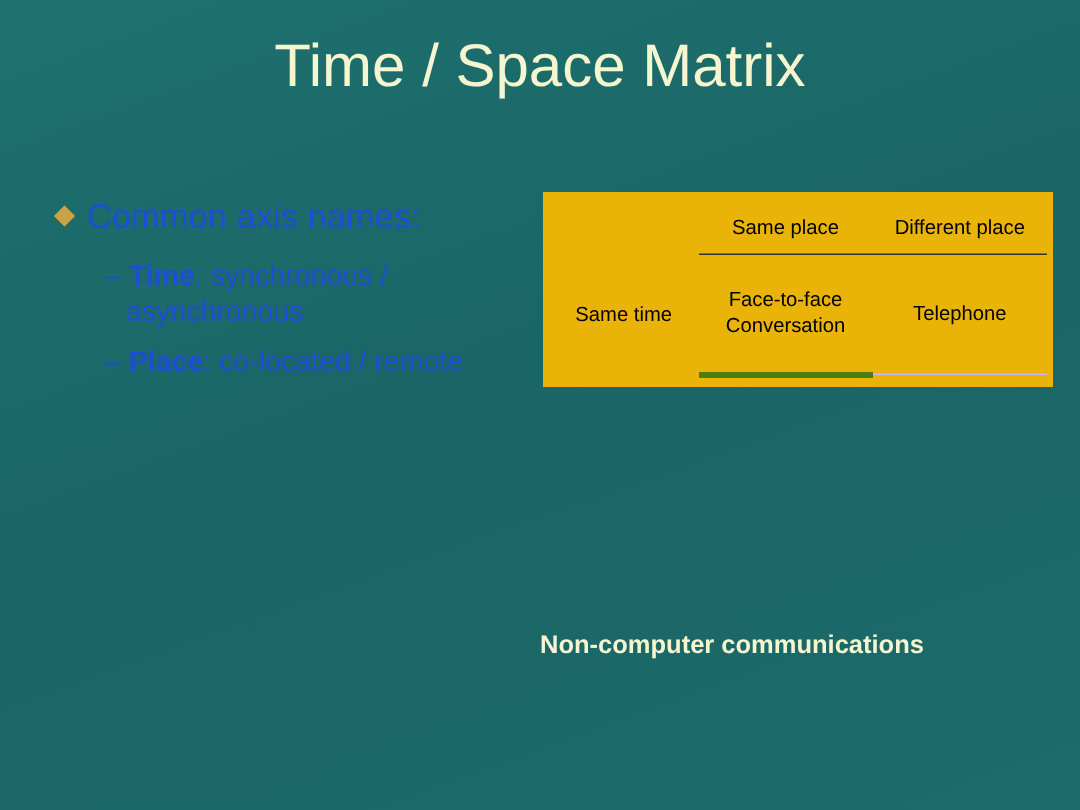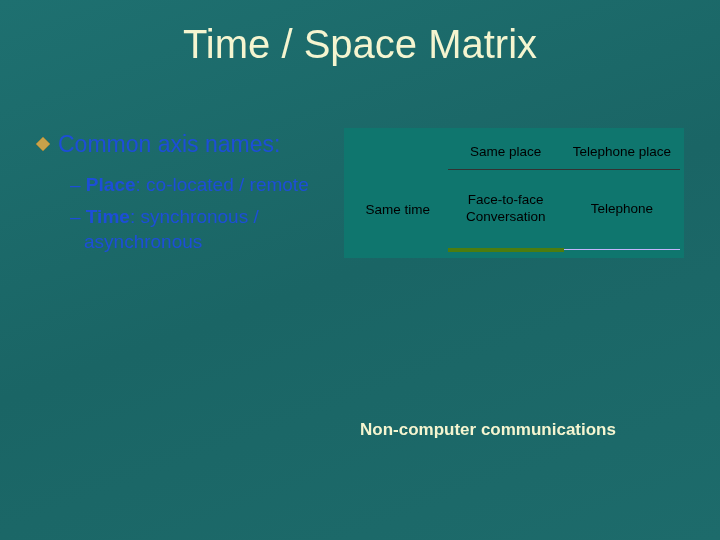--- a/index.html
+++ b/index.html
@@ -50,23 +50,23 @@
     line-height: 1.3;
     margin-bottom: 8px;
     text-indent: -14px;
     padding-left: 14px;
   }
   .sub-item .dash { }
   .sub-item .label { font-weight: bold; }
   .matrix-wrap {
     position: absolute;
     top: 128px;
-    left: 344px;
+    left: 362px;
     width: 340px;
-    background: #0f766e;
+    background: #eab308;
     padding: 6px 4px 6px 4px;
   }
   .matrix {
     width: 100%;
     border-collapse: collapse;
     table-layout: fixed;
   }
   .matrix td, .matrix th {
     font-family: Arial, sans-serif;
     font-size: 13.5px;
@@ -106,40 +106,40 @@
     <div class="bullet-row">
       <span class="bullet-icon">
         <svg width="14" height="14" viewBox="0 0 14 14">
           <polygon points="7,0 14,7 7,14 0,7" fill="#c9a24a" stroke="#a8862f" stroke-width="0.6"></polygon>
         </svg>
       </span>
       <span class="bullet-text">Common axis names:</span>
     </div>
     <div class="sub-list">
       <div class="sub-item">
-        <span class="dash">– </span><span class="label">Place</span><span>:  co-located / remote</span>
+        <span class="dash">– </span><span class="label">Time</span><span>:  synchronous / asynchronous</span>
       </div>
       <div class="sub-item">
-        <span class="dash">– </span><span class="label">Time</span><span>:  synchronous / asynchronous</span>
+        <span class="dash">– </span><span class="label">Place</span><span>:  co-located / remote</span>
       </div>
     </div>
   </div>
 
   <div class="matrix-wrap">
     <table class="matrix">
       <colgroup>
           <col class="c0">
           <col class="c1">
           <col class="c2">
         </colgroup>
       <tbody>
           <tr class="hrow">
         <td></td>
         <td class="hcell">Same place</td>
-        <td class="hcell">Telephone place</td>
+        <td class="hcell">Different place</td>
       </tr>
       <tr class="row1">
         <td class="rlabel" style="border-bottom:none;">Same time</td>
         <td class="cell face-cell" style="border-bottom:4px solid #4d7c0f; padding-top:22px; padding-bottom:22px;">Face-to-face Conversation</td>
         <td class="cell" style="border-bottom:1px solid #c4b5fd; padding-top:22px; padding-bottom:22px;">Telephone</td>
       </tr>
     </tbody>
       </table>
   </div>
 

